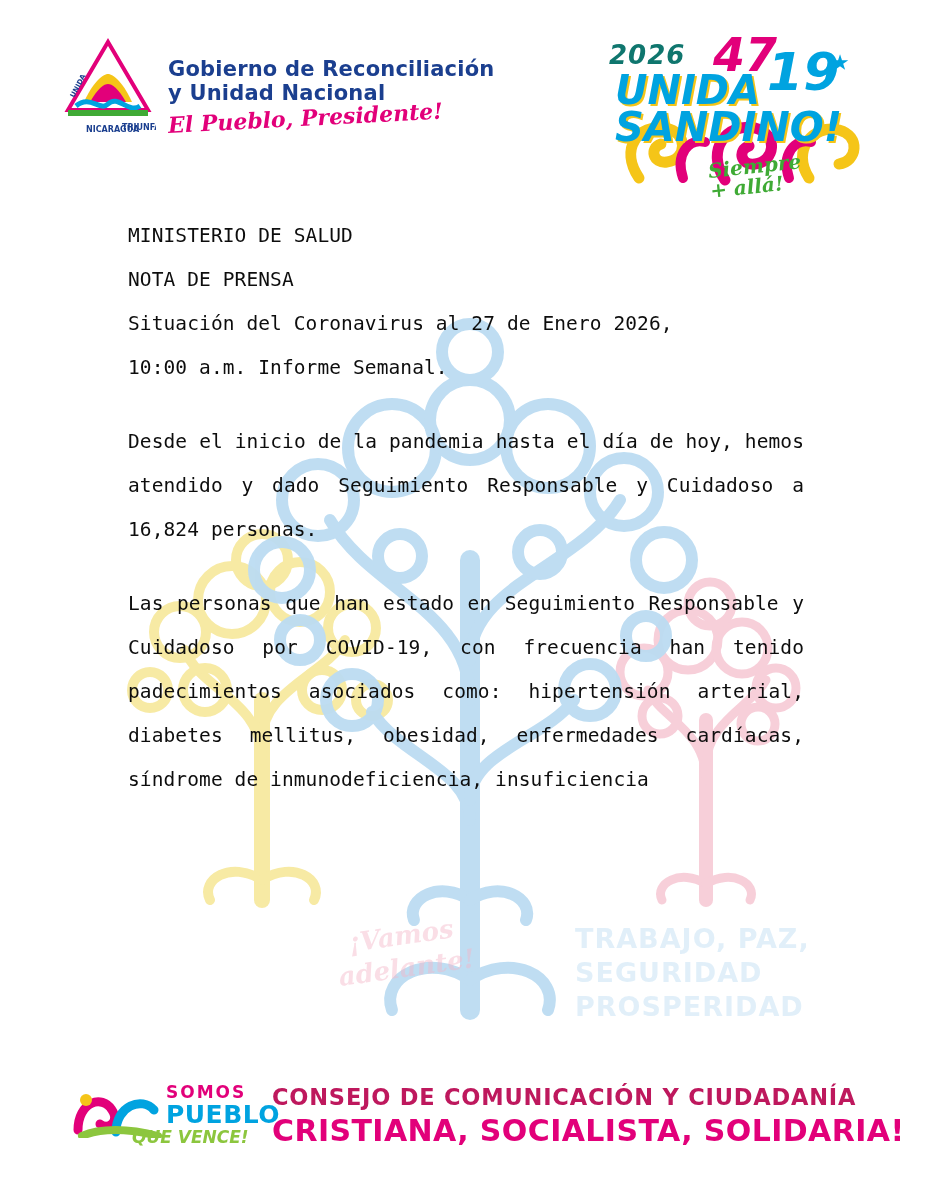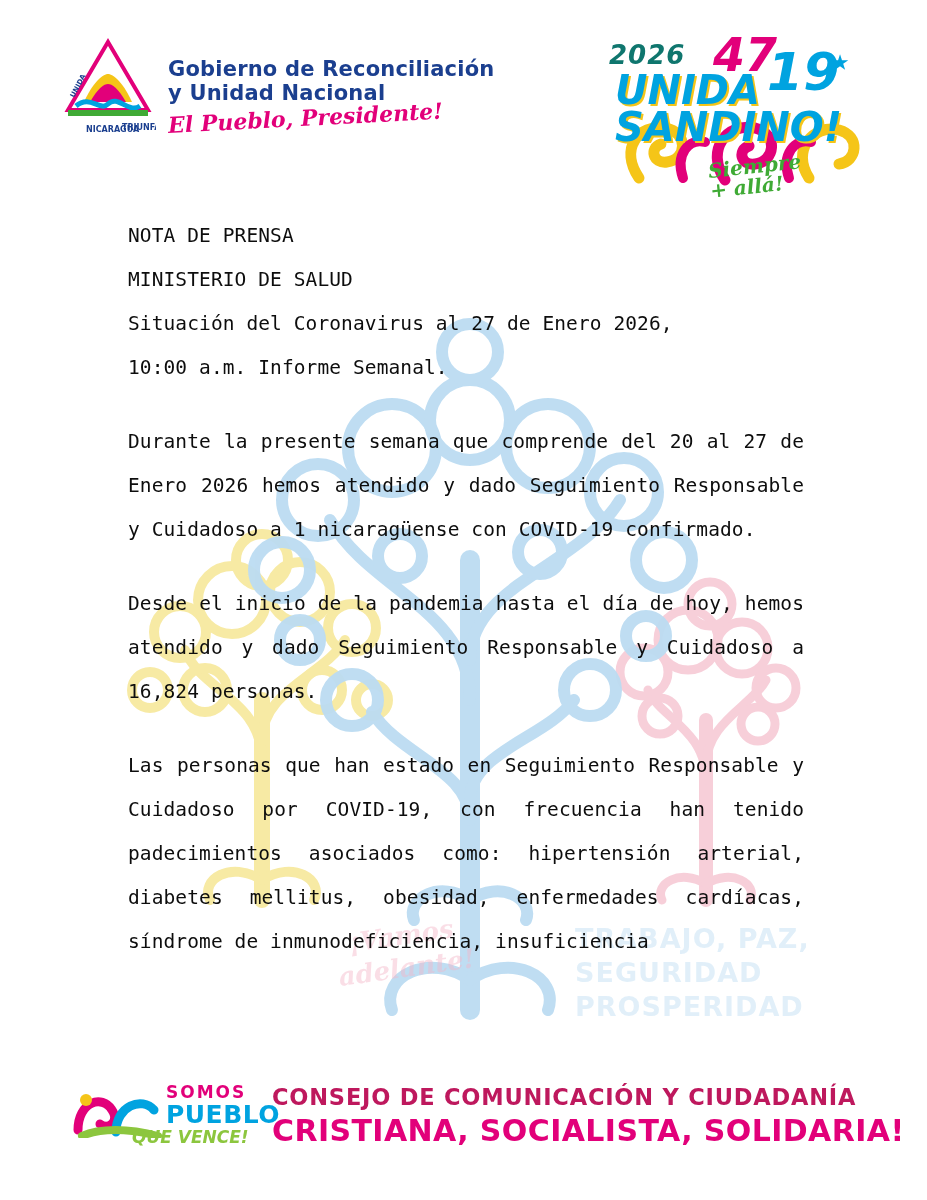--- a/index.html
+++ b/index.html
@@ -339,26 +339,25 @@
     <div class="viva-19">19</div>
     <div class="viva-star">★</div>
     <div class="viva-main"><span>UNIDA</span><br><span>SANDINO!</span></div>
     <div class="viva-sub" style="white-space:pre-line;">Siempre
 + allá!</div>
   </div>
 
 </div>
 
 <div class="content">
+  <p class="para head">MINISTERIO DE SALUD</p>
   <p class="para head">NOTA DE PRENSA</p>
-  <p class="para head">MINISTERIO DE SALUD</p>
   <p class="para head">Situación del Coronavirus al 27 de Enero 2026,</p>
   <p class="para">10:00 a.m. Informe Semanal.</p>
 
-  <p class="para">Durante la presente semana que comprende del 20 al 27 de Enero 2026 hemos atendido y dado Seguimiento Responsable y Cuidadoso a 1 nicaragüense con COVID-19 confirmado.</p>
   <p class="para">Desde el inicio de la pandemia hasta el día de hoy, hemos atendido y dado Seguimiento Responsable y Cuidadoso a 16,824 personas.</p>
   <p class="para">Las personas que han estado en Seguimiento Responsable y Cuidadoso por COVID-19, con frecuencia han tenido padecimientos asociados como: hipertensión arterial, diabetes mellitus, obesidad, enfermedades cardíacas, síndrome de inmunodeficiencia, insuficiencia</p>
 </div>
 
 <div class="footer">
   <div class="somos-logo">
     <svg class="somos-shape" viewBox="0 0 92 52" xmlns="http://www.w3.org/2000/svg">
       <path d="M6,44 C6,16 30,8 40,24 C48,36 36,44 28,38" fill="none" stroke="#e2007a" stroke-width="9" stroke-linecap="round"></path>
       <path d="M44,46 C44,20 70,10 82,24" fill="none" stroke="#00a3e0" stroke-width="9" stroke-linecap="round"></path>
       <path d="M10,50 C28,42 56,42 86,50" fill="none" stroke="#8cc63e" stroke-width="8" stroke-linecap="round"></path>

